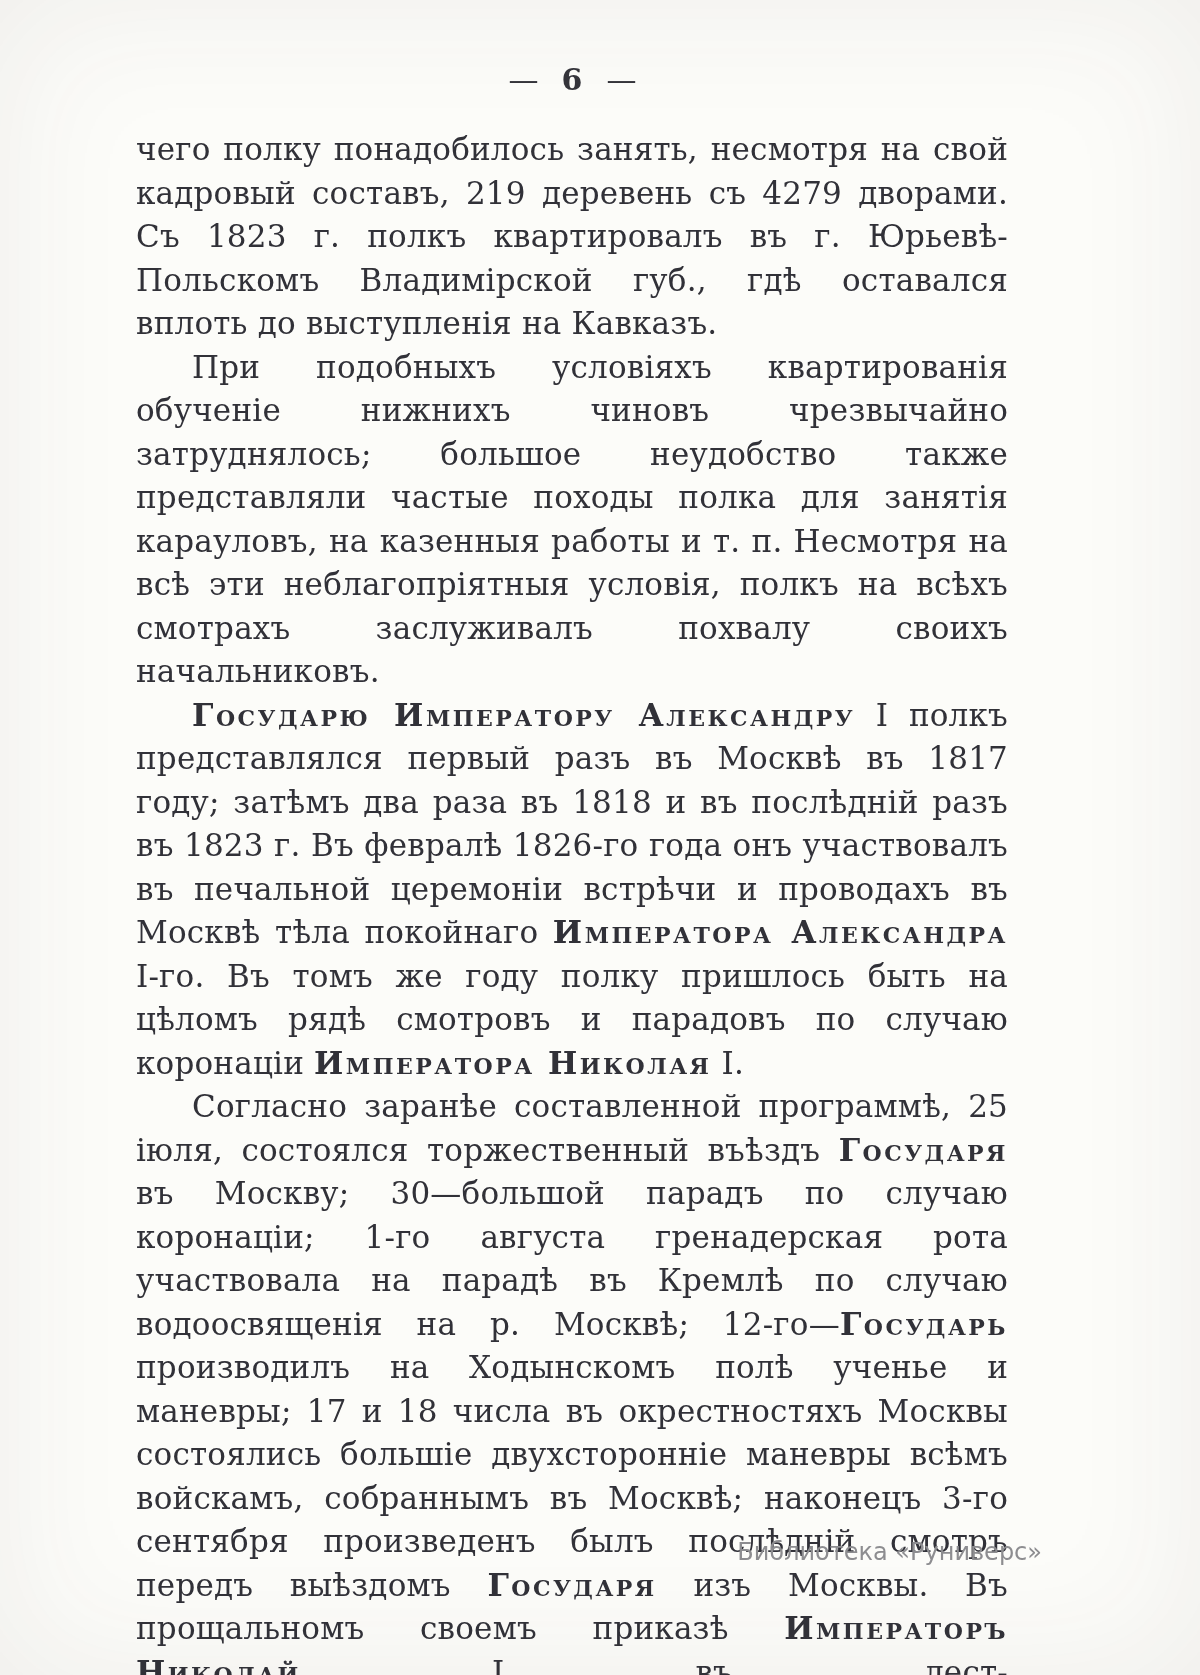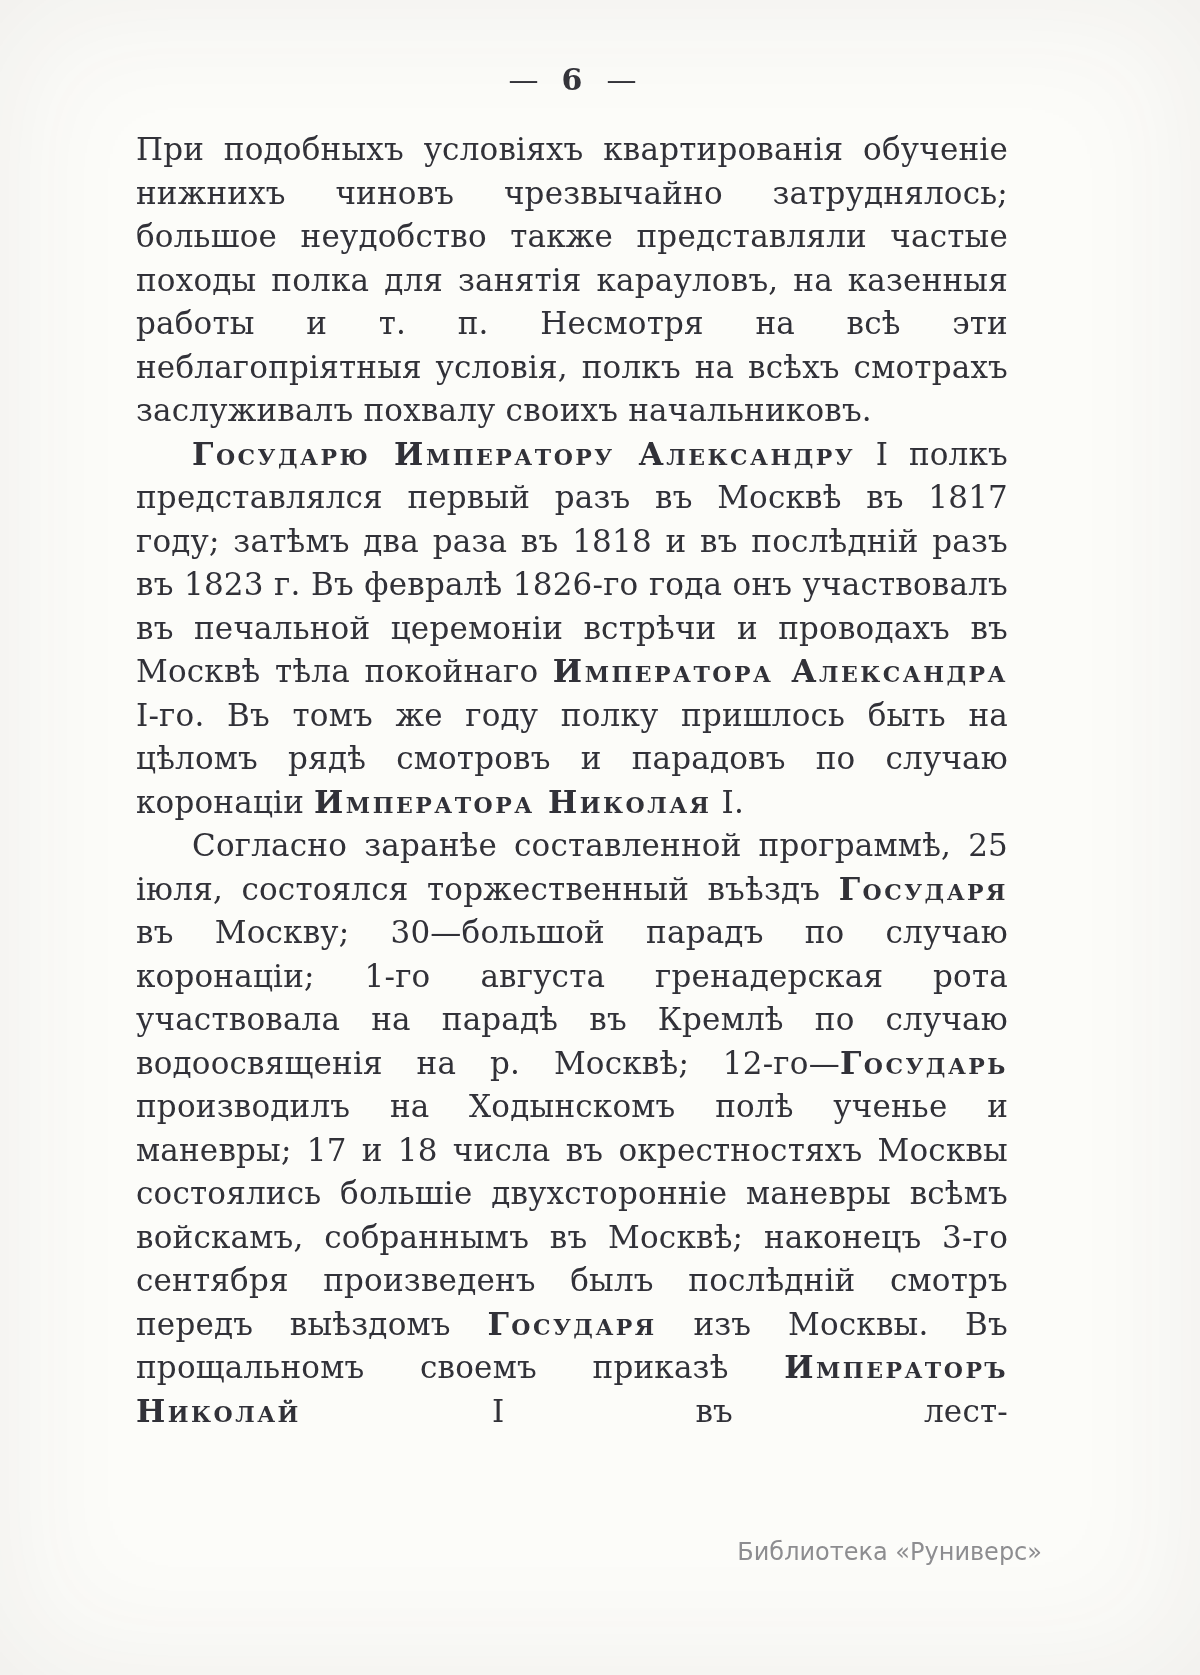--- a/index.html
+++ b/index.html
@@ -75,20 +75,21 @@
 </head>
 <body>
 
 <div class="page">
 
   <div class="page-header">
     <span class="dash">—</span><span class="page-number">6</span><span class="dash">—</span>
   </div>
 
   <main class="text-block">
+      <p><span>чего полку понадобилось занять, несмотря на свой кадровый составъ, 219 деревень съ 4279 дворами. Съ 1823 г. полкъ квартировалъ въ г. Юрьевѣ-Польскомъ Владимірской губ., гдѣ оставался вплоть до выступленія на Кавказъ.</span></p>
       <p><span>При подобныхъ условіяхъ квартированія обученіе нижнихъ чиновъ чрезвычайно затруднялось; большое неудобство также представляли частые походы полка для занятія карауловъ, на казенныя работы и т. п. Несмотря на всѣ эти неблагопріятныя условія, полкъ на всѣхъ смотрахъ заслуживалъ похвалу своихъ начальниковъ.</span></p>
       <p><span class="sc">Государю Императору Александру</span><span> I полкъ представлялся первый разъ въ Москвѣ въ 1817 году; затѣмъ два раза въ 1818 и въ послѣдній разъ въ 1823 г. Въ февралѣ 1826-го года онъ участвовалъ въ печальной церемоніи встрѣчи и проводахъ въ Москвѣ тѣла покойнаго </span><span class="sc">Императора Александра</span><span> I-го. Въ томъ же году полку пришлось быть на цѣломъ рядѣ смотровъ и парадовъ по случаю коронаціи </span><span class="sc">Императора Николая</span><span> I.</span></p>
       <p class="continued"><span>Согласно заранѣе составленной программѣ, 25 іюля, состоялся торжественный въѣздъ </span><span class="sc">Государя</span><span> въ Москву; 30—большой парадъ по случаю коронаціи; 1-го августа гренадерская рота участвовала на парадѣ въ Кремлѣ по случаю водоосвященія на р. Москвѣ; 12-го—</span><span class="sc">Государь</span><span> производилъ на Ходынскомъ полѣ ученье и маневры; 17 и 18 числа въ окрестностяхъ Москвы состоялись большіе двухсторонніе маневры всѣмъ войскамъ, собраннымъ въ Москвѣ; наконецъ 3-го сентября произведенъ былъ послѣдній смотръ передъ выѣздомъ </span><span class="sc">Государя</span><span> изъ Москвы. Въ прощальномъ своемъ приказѣ </span><span class="sc">Императоръ Николай</span><span> I въ лест-</span></p>
     </main>
 
   <div class="watermark">Библиотека «Руниверс»</div>
 
 </div>
 
 </body></html>

